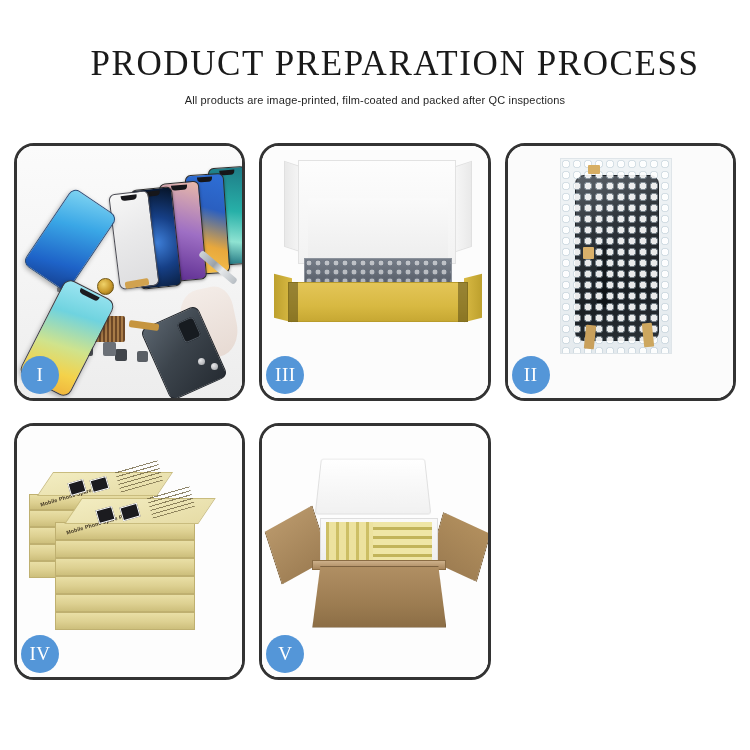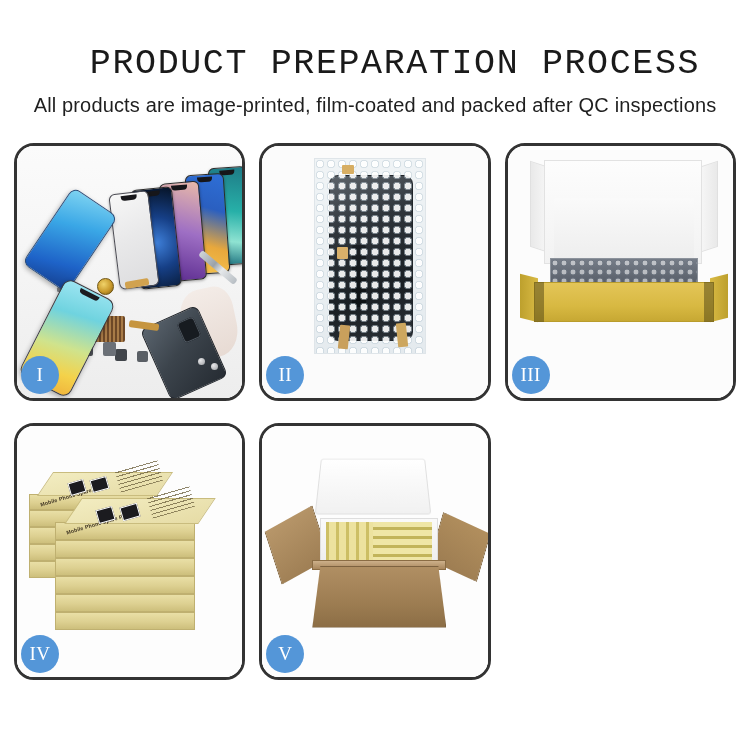--- a/index.html
+++ b/index.html
@@ -12,27 +12,27 @@
   .page { position: relative; width: 750px; height: 750px; background: #fff; }
 
   
   .header { position: absolute; top: 0; left: 0; width: 750px; text-align: center; }
   .title {
     margin-top: 44px;
     font-size: 35px;
     font-weight: 400;
     letter-spacing: 1.6px;
     color: #1a1a1a;
-    font-family: Liberation Mono, monospace;
+    font-family: Liberation Serif, serif;
     white-space: nowrap;
     padding-left: 40px;
   }
   .subtitle {
     margin-top: 10px;
-    font-size: 20px;
+    font-size: 11px;
     font-weight: 400;
     color: #1f1f1f;
     letter-spacing: .15px;
     white-space: nowrap;
   }
 
   
   .grid {
     position: absolute;
     top: 143px; left: 14px;
@@ -385,50 +385,50 @@
           <div class="hand"></div>
           <div class="screwdriver"></div>
           <div class="screws"></div>
         </div>
       </div>
       <div class="badge">I</div>
     </div>
 
     <div class="panel">
       <div class="panel-inner">
-        <div class="p2">
-          <div class="bubblebag">
-            <div class="screenpart"></div>
-            <div class="tape1"></div>
-            <div class="tape2"></div>
-            <div class="tape3"></div>
-            <div class="tape4"></div>
-            <div class="bubbles"></div>
-          </div>
-        </div>
-      </div>
-      <div class="badge">II</div>
-    </div>
-
-    <div class="panel">
-      <div class="panel-inner">
         <div class="p3">
           <div class="b3-lidL"></div>
           <div class="b3-lidR"></div>
           <div class="b3-lid"></div>
           <div class="b3-inner"></div>
           <div class="b3-fill"></div>
           <div class="b3-baseL"></div>
           <div class="b3-baseR"></div>
           <div class="b3-base"></div>
           <div class="b3-tabL"></div>
           <div class="b3-tabR"></div>
         </div>
       </div>
       <div class="badge">III</div>
+    </div>
+
+    <div class="panel">
+      <div class="panel-inner">
+        <div class="p2">
+          <div class="bubblebag">
+            <div class="screenpart"></div>
+            <div class="tape1"></div>
+            <div class="tape2"></div>
+            <div class="tape3"></div>
+            <div class="tape4"></div>
+            <div class="bubbles"></div>
+          </div>
+        </div>
+      </div>
+      <div class="badge">II</div>
     </div>
 
     <div class="panel">
       <div class="panel-inner">
         <div class="p4">
           <div class="stack">
 
             <div class="sbox" style="left:6px;  top:46px;  width:124px; height:16px;"></div>
             <div class="sbox" style="left:6px;  top:62px;  width:124px; height:17px;"></div>
             <div class="sbox" style="left:6px;  top:79px;  width:124px; height:17px;"></div>

